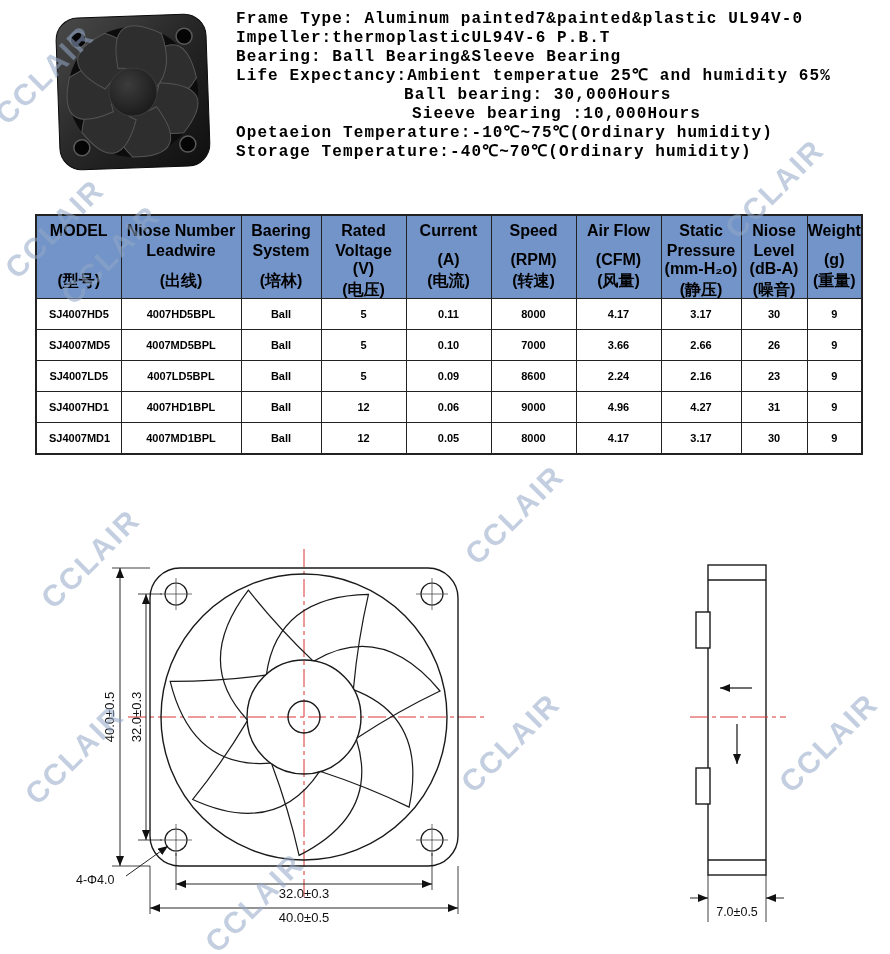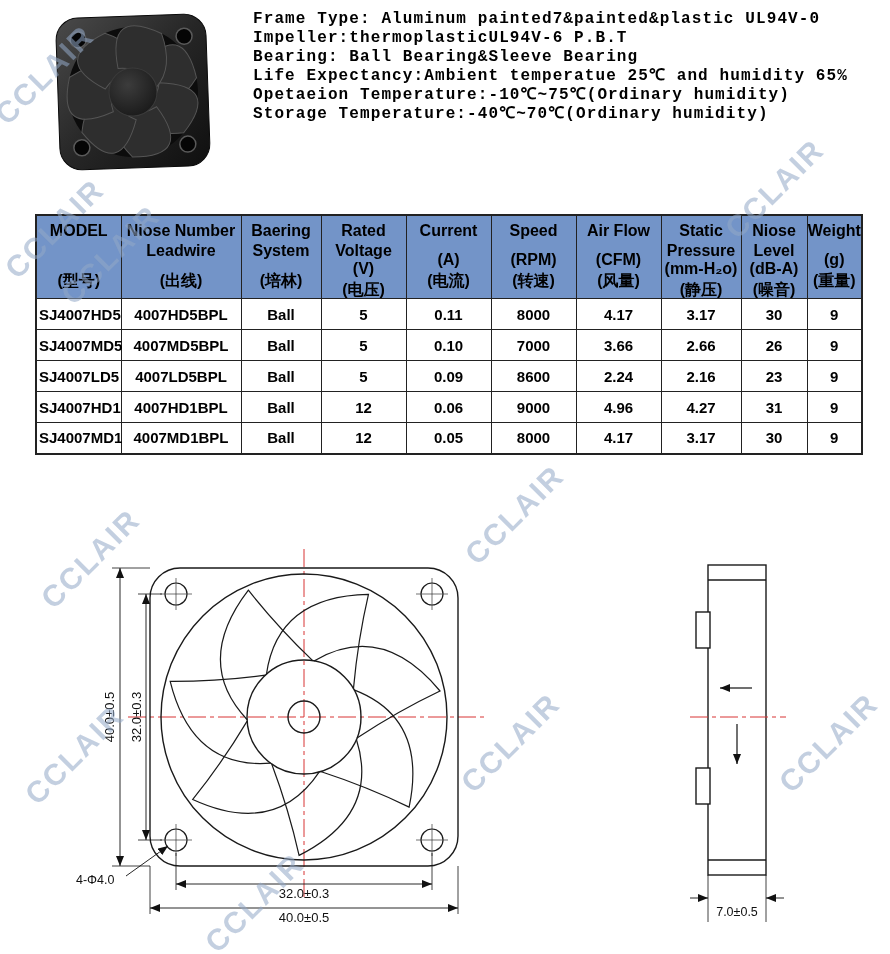--- a/index.html
+++ b/index.html
@@ -15,21 +15,21 @@
     position:absolute; z-index:9; pointer-events:none; white-space:nowrap;
     font:bold 30px "Liberation Sans", sans-serif; letter-spacing:2px;
     color:rgba(146,168,199,0.55); transform:rotate(-45deg);
   }
 
   
   .photo { position:absolute; left:48px; top:8px; width:170px; height:175px; }
 
   
   .specs {
-    position:absolute; left:253px; top:10px; width:632px;
+    position:absolute; left:236px; top:10px; width:632px;
     font:bold 16px/19px "Liberation Mono","DejaVu Sans Mono",monospace;
     letter-spacing:1.1px; white-space:nowrap; color:#000;
   }
   .spec-indent-1 { padding-left:168px; }
   .spec-indent-2 { padding-left:176px; }
 
   
   table.spec {
     position:absolute; left:35px; top:214px; width:826px;
     border-collapse:collapse; table-layout:fixed;
@@ -39,21 +39,21 @@
   table.spec { border:2px solid #222; }
   table.spec th {
     background:#7394c8; padding:0; height:82px; vertical-align:top;
     font-size:16px; font-weight:bold; color:#000;
   }
   .hwrap { display:flex; flex-direction:column; justify-content:space-between;
            height:82px; padding:6px 1px; }
   .htop, .hbot { display:flex; flex-direction:column; gap:2px; align-items:center; }
   table.spec td {
     background:#fff; height:31px; text-align:center;
-    font-size:15px; font-weight:bold; color:#000; padding:0 2px;
+    font-size:11px; font-weight:bold; color:#000; padding:0 12px;
   }
   td.c-left { text-align:left; padding-left:8px; }
 
   
   .front-view { position:absolute; left:58px; top:545px; }
   .side-view  { position:absolute; left:688px; top:548px; }
   svg text { font-family:"Liberation Sans", sans-serif; fill:#111; }
 </style>
 </head>
 <body>
@@ -92,20 +92,22 @@
           <circle cx="138" cy="138" r="8"></circle>
       </g>
     </g>
   </svg>
 
   <div class="specs">
     <div>Frame Type: Aluminum painted7&amp;painted&amp;plastic UL94V-0</div>
     <div>Impeller:thermoplasticUL94V-6 P.B.T</div>
     <div>Bearing: Ball Bearing&amp;Sleeve Bearing</div>
     <div>Life Expectancy:Ambient temperatue 25℃ and humidity 65%</div>
+    <div class="spec-indent-1">Ball bearing: 30,000Hours</div>
+    <div class="spec-indent-2">Sieeve bearing :10,000Hours</div>
     <div>Opetaeion Temperature:-10℃~75℃(Ordinary humidity)</div>
     <div>Storage Temperature:-40℃~70℃(Ordinary humidity)</div>
   </div>
 
   <table class="spec">
     <colgroup>
       <col style="width:85px">
         <col style="width:120px">
         <col style="width:80px">
       <col style="width:85px">

